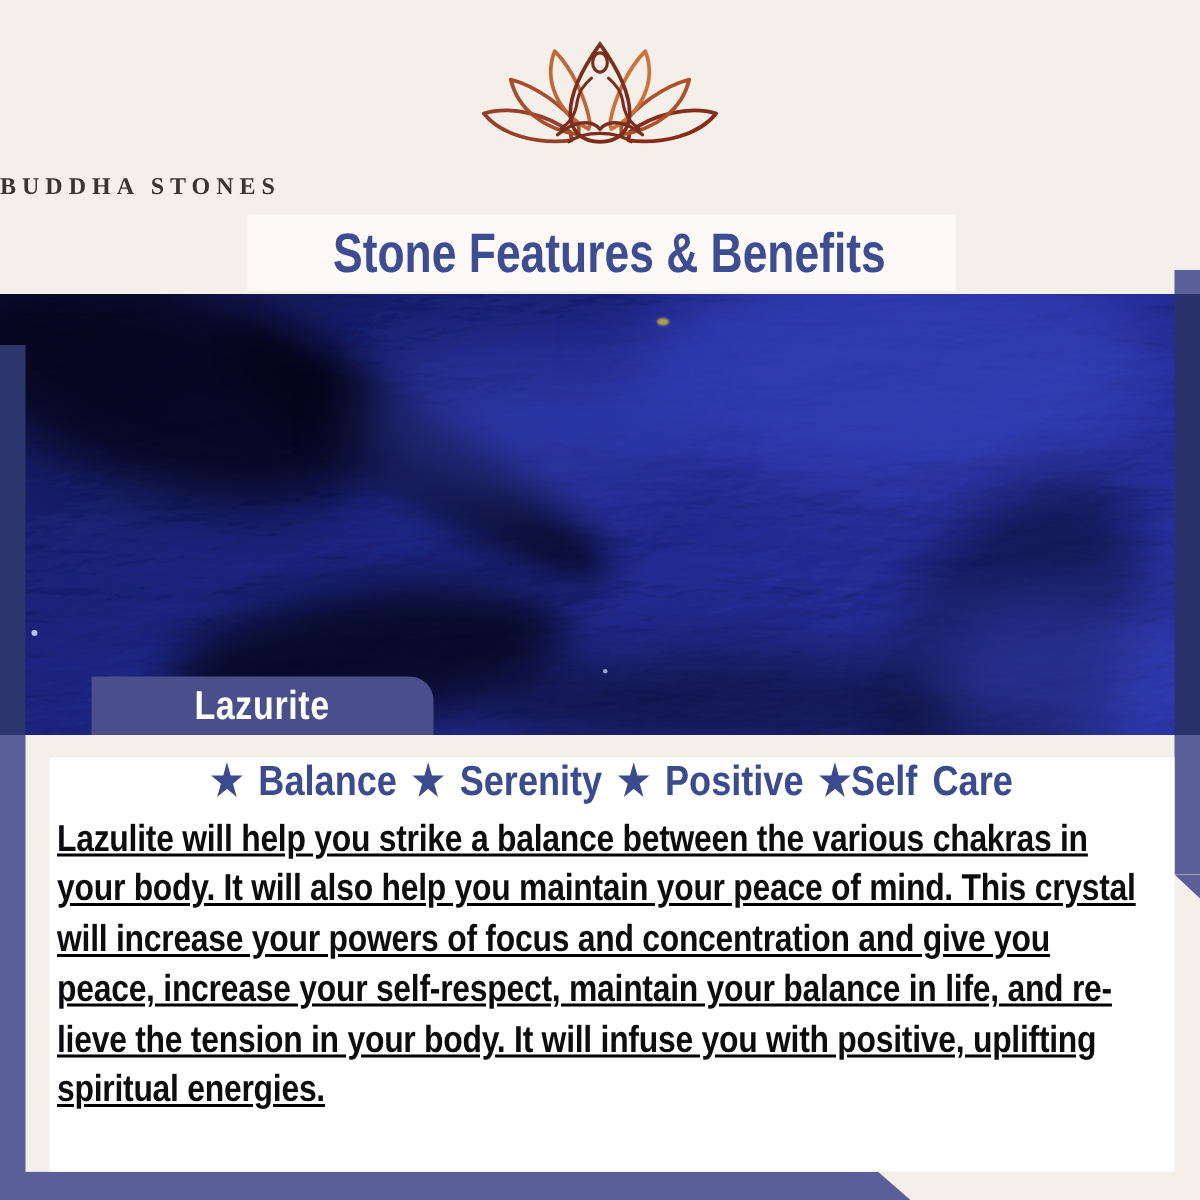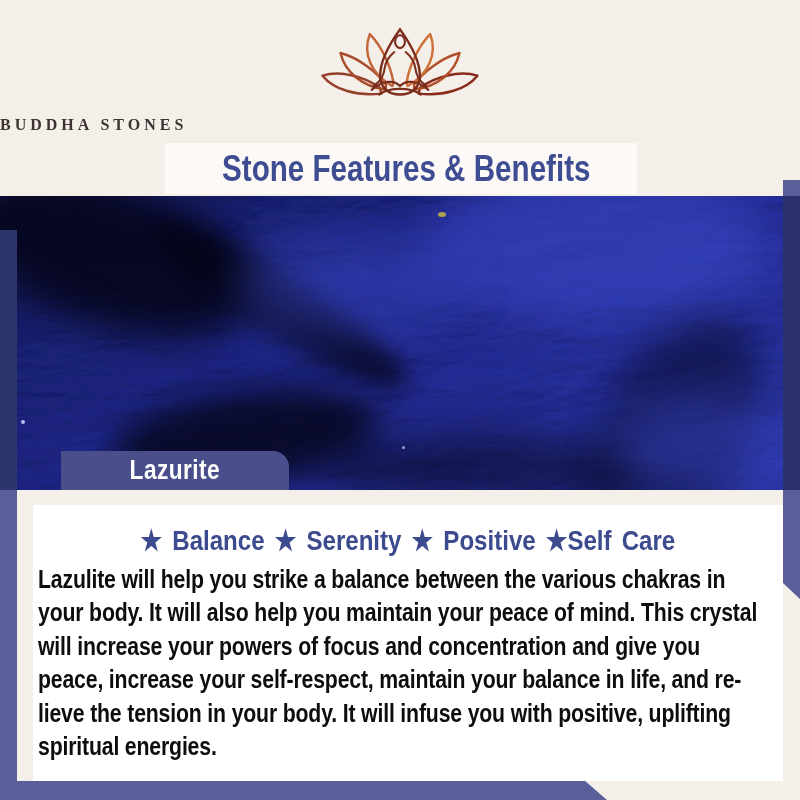--- a/index.html
+++ b/index.html
@@ -57,26 +57,26 @@
   }
   .stone-label span{
     display:inline-block;transform:scaleX(0.84);transform-origin:center;
     color:#ffffff;font-weight:bold;font-size:27px;letter-spacing:.5px;
   }
   
   .content-box{
     position:absolute;left:33px;top:505px;width:750px;height:276px;
     background:#ffffff;
   }
-  .benefit-line{margin-top:20px;text-align:center;height:32px;line-height:32px;}
+  .benefit-line{text-align:center;height:32px;line-height:32px;}
   .benefit-line span{
     display:inline-block;transform:scaleX(0.86);transform-origin:center;
     font-weight:bold;font-size:28px;color:#3c4a8e;white-space:nowrap;word-spacing:4px;
   }
-  .desc{margin-top:6px;padding-left:5px;}
+  .desc{margin-top:6px;padding-left:5px;text-decoration:underline;}
   .desc-line{
     height:33.4px;line-height:33.4px;white-space:nowrap;
     font-weight:bold;font-size:25px;color:#0d0d0d;letter-spacing:-0.2px;
     transform:scaleX(0.85);transform-origin:left center;
   }
 </style>
 </head>
 <body>
 
 <div id="canvas">

